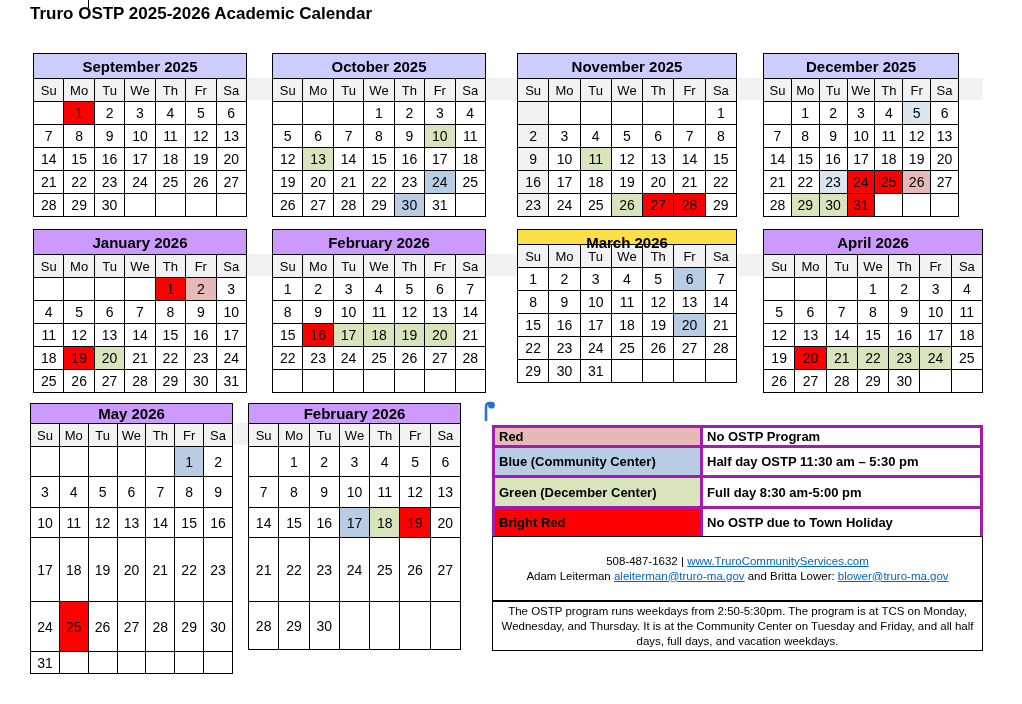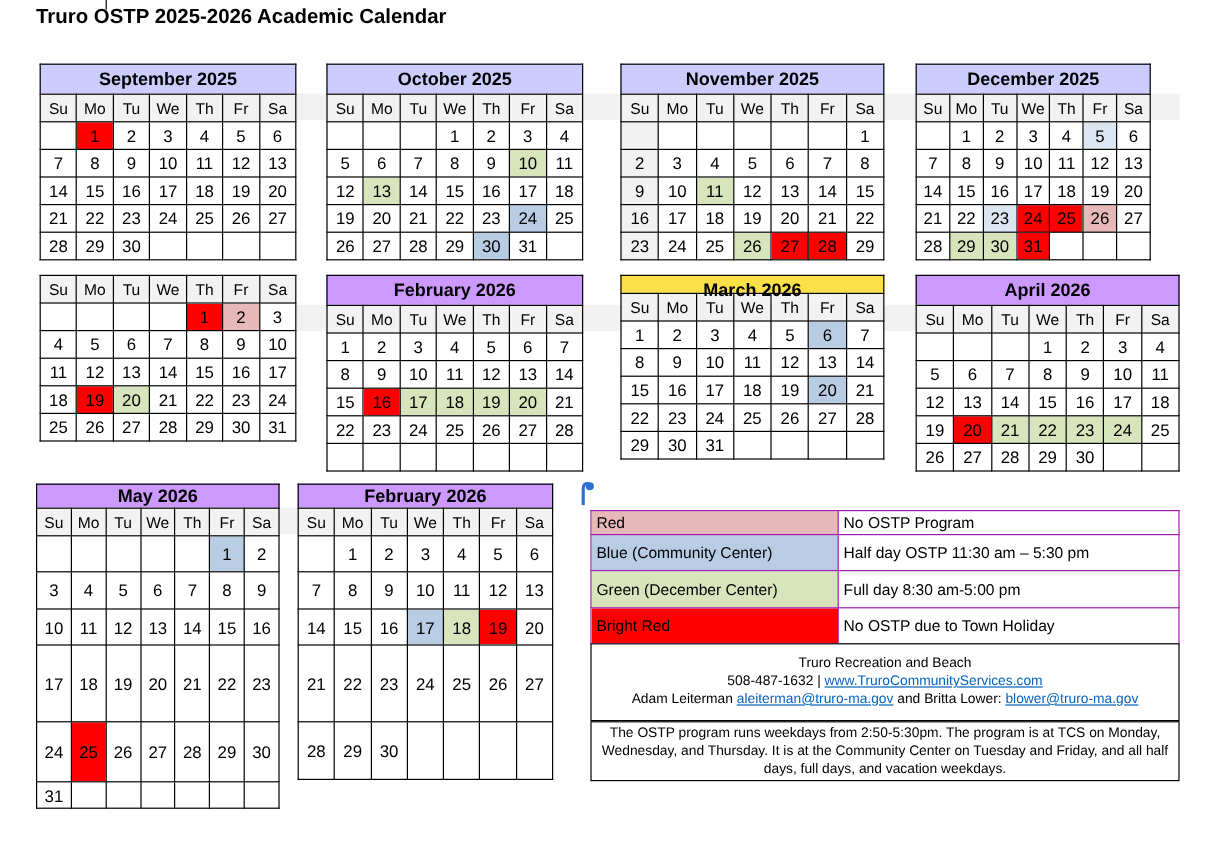--- a/index.html
+++ b/index.html
@@ -21,22 +21,22 @@
   }
   table.cal-t { border-collapse:collapse; table-layout:fixed; width:100%; }
   table.cal-t td {
     border:1px solid #000; text-align:center; font-size:14px;
     padding:0; background:#fff; overflow:hidden;
   }
   table.cal-t td.dn { background:#f2f2f2; font-size:13px; height:22px; }
   .legend { position:absolute; left:492px; top:425px; width:491px; z-index:1; }
   table.leg-t { border-collapse:collapse; table-layout:fixed; width:100%; }
   table.leg-t td {
-    border:1px solid #a21caf; font-size:13px; padding:0 4px; vertical-align:middle;
-    background:#fff; overflow:hidden;
+    border:3px solid #a21caf; font-size:13px; padding:0 4px; vertical-align:middle;
+    background:#fff; overflow:hidden;font-weight:bold;
   }
   .info-box, .prog-box {
     position:absolute; left:492px; width:491px; box-sizing:border-box;
     border:1px solid #000; background:#fff; z-index:1;
     text-align:center; display:flex; flex-direction:column; justify-content:center;
   }
   .info-box { top:536px; height:65px; font-size:11.5px; line-height:15px; }
   .prog-box { top:601px; height:50px; font-size:11.5px; line-height:15px; padding:0 4px; }
   .lnk { text-decoration:underline; cursor:pointer; }
   .flag { position:absolute; left:484px; top:401px; z-index:2; }
@@ -289,20 +289,21 @@
           <td style="background: rgb(216, 228, 188);">30</td>
           <td style="background: rgb(255, 0, 0);">31</td>
           <td></td>
           <td></td>
           <td></td>
         </tr>
       </tbody>
     </table>
   </div>
 <div class="cal" style="left:33px;  top:229px; width:214px;">
+    <div class="cal-title" style="height: 25px; line-height: 25px; background: rgb(204, 153, 255);">January 2026</div>
     <table class="cal-t">
       <tbody>
         <tr>
           <td class="dn">Su</td>
           <td class="dn">Mo</td>
           <td class="dn">Tu</td>
           <td class="dn">We</td>
           <td class="dn">Th</td>
           <td class="dn">Fr</td>
           <td class="dn">Sa</td>
@@ -692,20 +693,19 @@
         </tr>
         <tr style="height: 30px;">
           <td style="width: 197px; background: rgb(255, 0, 0);">Bright Red</td>
           <td>No OSTP due to Town Holiday</td>
         </tr>
       </tbody>
     </table>
 </div>
 
 <div class="info-box" id="contact-box">
-    <div><span>Truro Recreation and Beach</span></div>
     <div><span>508-487-1632  |  </span><a class="lnk" style="color: rgb(5, 99, 193);">www.TruroCommunityServices.com</a></div>
     <div><span>Adam Leiterman </span><a class="lnk" style="color: rgb(5, 99, 193);">aleiterman@truro-ma.gov</a><span> and Britta Lower: </span><a class="lnk" style="color: rgb(5, 99, 193); margin-top: 40px;">blower@truro-ma.gov</a></div>
   </div>
 
 <div class="prog-box">
   <div>The OSTP program runs weekdays from 2:50-5:30pm. The program is at TCS on Monday, Wednesday, and Thursday.  It is at the Community Center on Tuesday and Friday, and all half days, full days, and vacation weekdays.</div>
 </div>
 
 </body></html>

